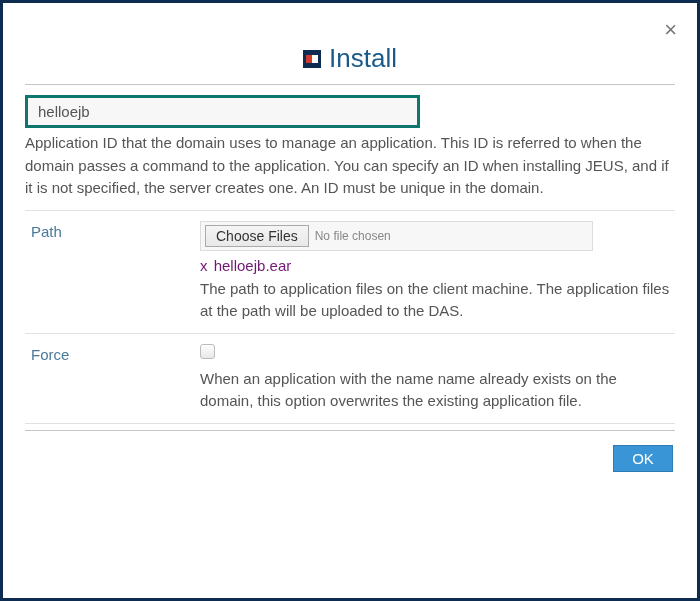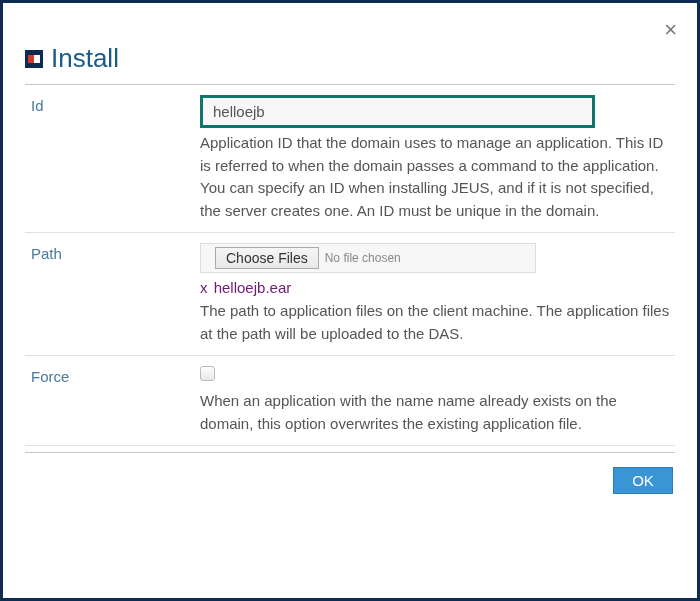--- a/index.html
+++ b/index.html
@@ -24,20 +24,21 @@
   .dialog-body {
     padding: 40px 22px 18px 22px;
   }
   .title-row {
     display: flex;
     align-items: center;
     gap: 8px;
     border-bottom: 1px solid #c5c5c5;
     padding-bottom: 10px;
     margin-bottom: 0;
+    justify-content: center;
   }
   .title-icon {
     width: 18px;
     height: 18px;
     background: #0d2c4f;
     position: relative;
     display: inline-block;
   }
   .title-icon::before {
     content: "";
@@ -89,24 +90,24 @@
     background: #f7f7f7;
     margin-bottom: 4px;
   }
   .helptext {
     line-height: 1.5;
     color: #555;
   }
   .file-row {
     display: flex;
     align-items: center;
-    width: 336px;
+    width: 393px;
     border: 1px solid #ddd;
     background: #f7f7f7;
-    padding: 3px 14px;
+    padding: 3px 4px;
     margin-bottom: 6px;
   }
   .file-btn {
     background: linear-gradient(#f5f5f5, #e8e8e8);
     border: 1px solid #aaa;
     font-size: 14px;
     padding: 2px 10px;
     color: #333;
     cursor: pointer;
   }
@@ -164,21 +165,20 @@
 <div class="dialog-body">
 
   <div class="title-row">
     <span class="title-icon"></span>
     <span class="title-text">Install</span>
   </div>
 
   <div class="form-table">
 
     <div class="form-row">
-      <div class="form-label-cell">Id</div>
       <div class="form-value-cell">
         <input type="text" class="text-input" value="helloejb" style="">
         <div class="helptext">Application ID that the domain uses to manage an application. This ID is referred to when the domain passes a command to the application. You can specify an ID when installing JEUS, and if it is not specified, the server creates one. An ID must be unique in the domain.</div>
       </div>
     </div>
 
     <div class="form-row">
       <div class="form-label-cell">Path</div>
       <div class="form-value-cell">
         <div class="file-row">

